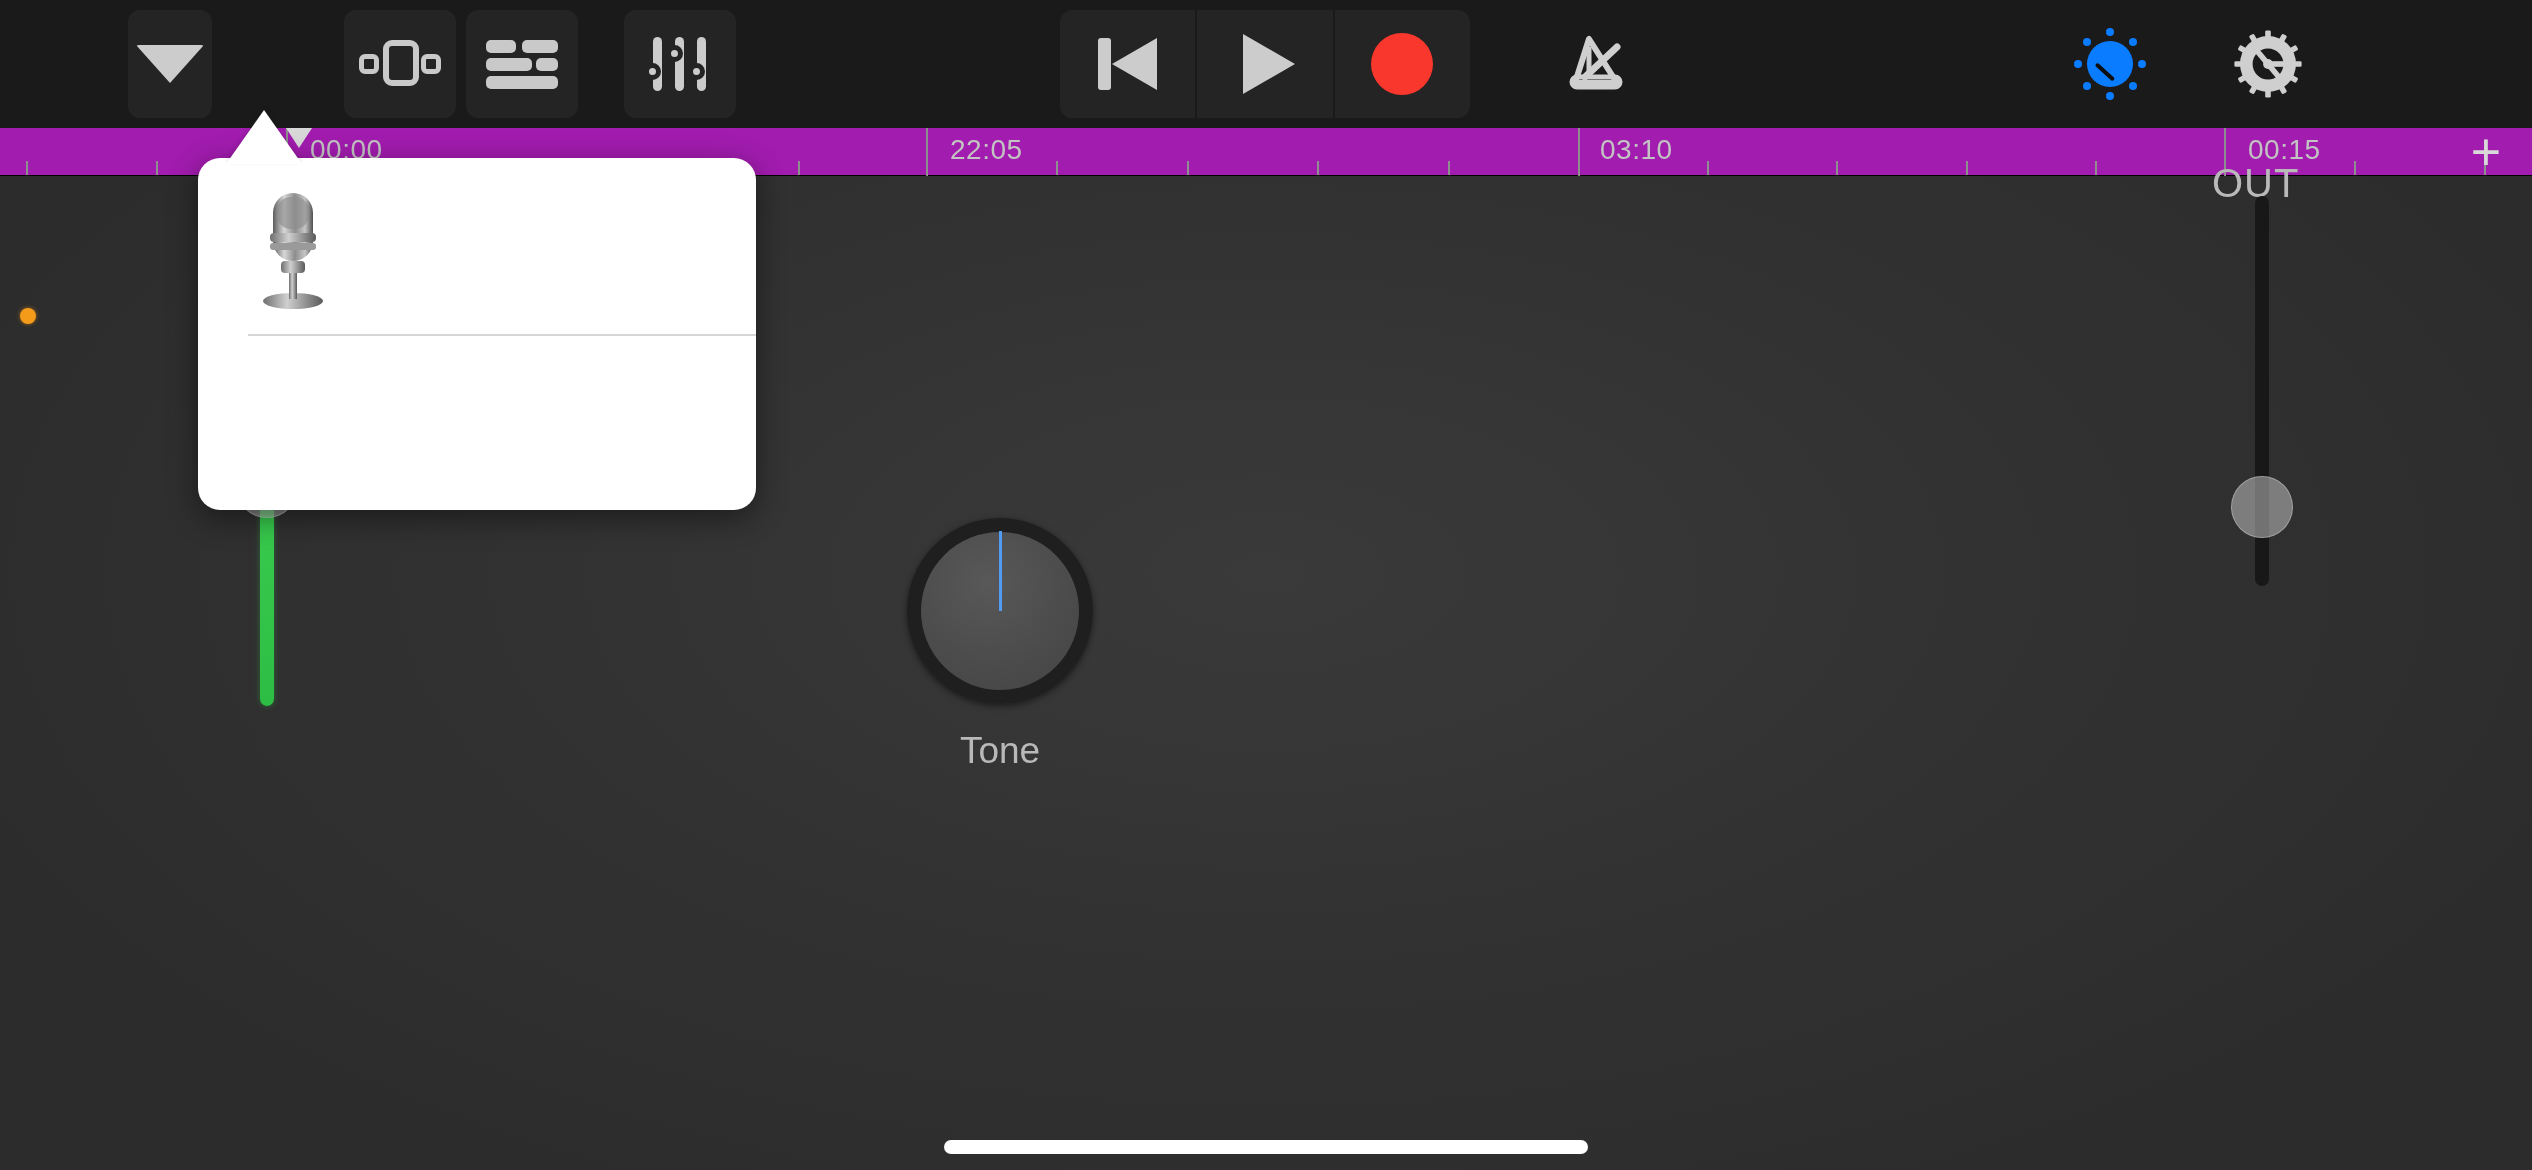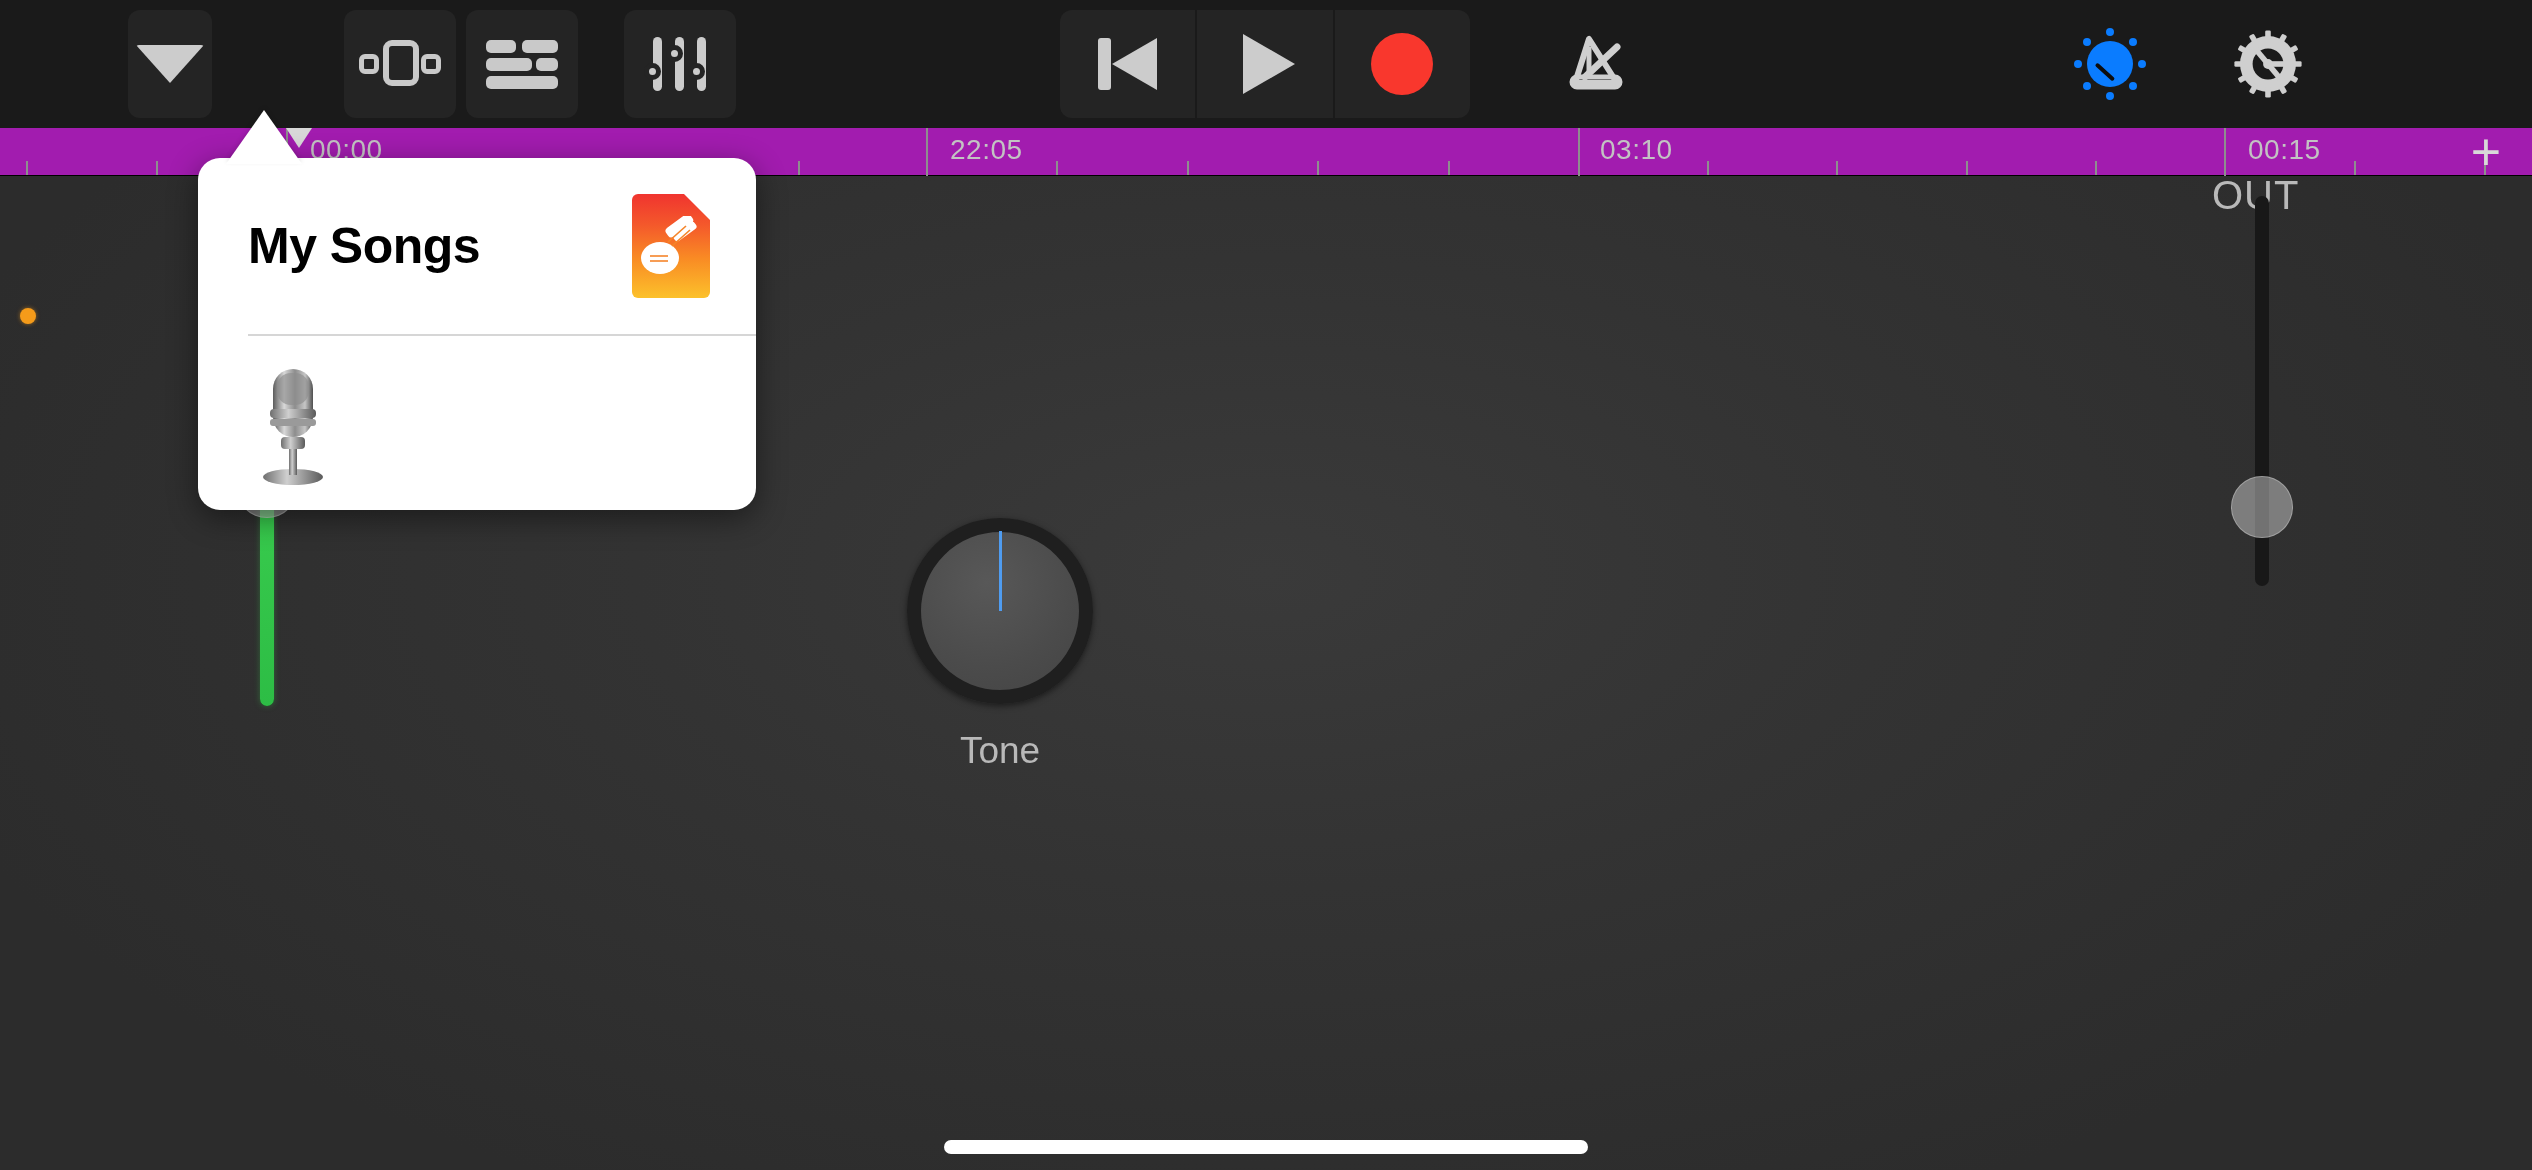--- a/index.html
+++ b/index.html
@@ -440,49 +440,29 @@
     <div class="vthumb" style="left:236px; top:280px;"></div>
 
     <div class="knob-wrap" style="left:907px; top:342px;text-align:center;">
       <div class="knob">
         <span class="notch" id="knob0" style="transform: rotate(0deg);"></span>
       </div>
       <div class="knob-label">Tone</div>
     </div>
 
 
-    <div class="out-label" style="left:2212px; top:-15px;margin-top:12px;">OUT</div>
+    <div class="out-label" style="left:2212px; top:-15px;">OUT</div>
     <div class="vslider" style="left:2255px; top:20px; height:390px; background:#181818;"></div>
     <div class="vthumb" style="left:2231px; top:300px;"></div>
 
   </div>
 
   <div class="popover-arrow"></div>
   <div class="popover">
 
-    <div class="popover-row">
-      <span class="row-label">My Songs</span>
-      <span class="doc-icon">
-        <span class="sheet"></span>
-        <span class="fold"></span>
-        <svg width="66" height="62" viewBox="0 0 66 62">
-          <g fill="#ffffff">
-            <ellipse cx="22" cy="42" rx="19" ry="16"></ellipse>
-            <rect x="26" y="14" width="30" height="11" rx="4" transform="rotate(-36 26 14)"></rect>
-            <rect x="34" y="20" width="26" height="8" rx="3" transform="rotate(-36 34 20)"></rect>
-          </g>
-          <g stroke="#f5852a" stroke-width="1.6" fill="none">
-            <line x1="12" y1="40" x2="30" y2="40"></line>
-            <line x1="12" y1="45" x2="30" y2="45"></line>
-            <line x1="30" y1="26" x2="48" y2="10"></line>
-            <line x1="34" y1="30" x2="52" y2="14"></line>
-          </g>
-        </svg>
-      </span>
-    </div>
 
     <div class="popover-sep"></div>
 
     <div class="popover-row">
       <svg class="mic-icon" viewBox="0 0 90 126">
         <defs>
           <linearGradient id="mg" x1="0" y1="0" x2="1" y2="0">
             <stop offset="0%" stop-color="#5c5c5c"></stop>
             <stop offset="28%" stop-color="#d8d8d8"></stop>
             <stop offset="55%" stop-color="#8d8d8d"></stop>

